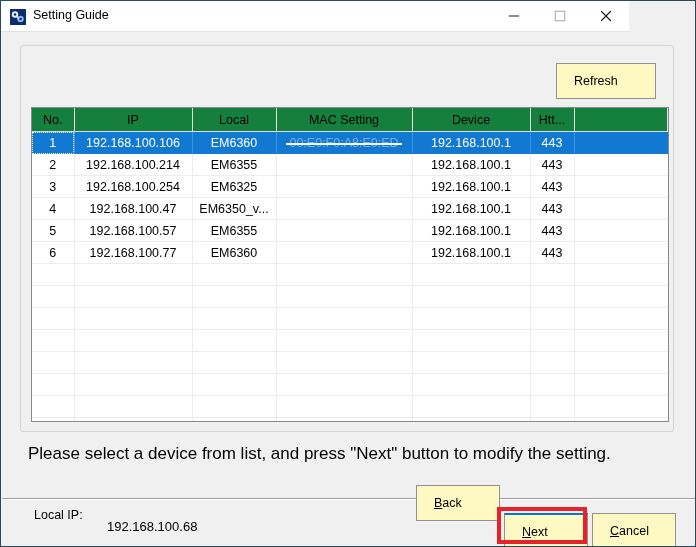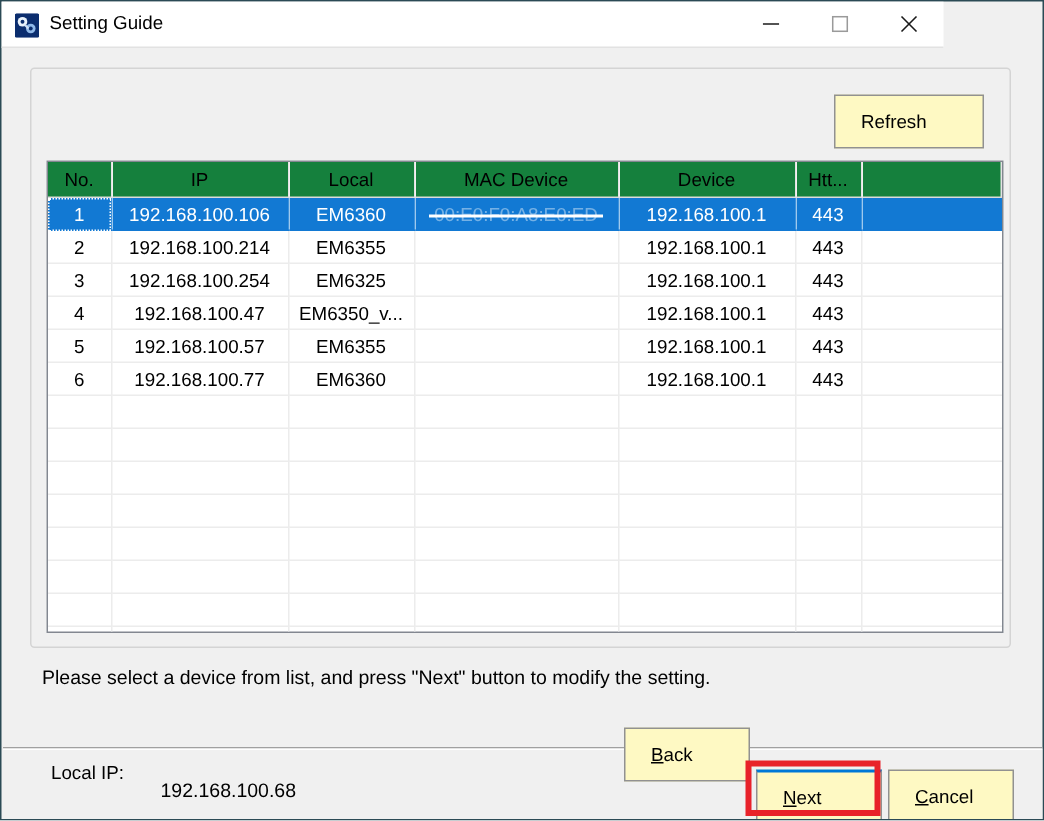--- a/index.html
+++ b/index.html
@@ -167,21 +167,21 @@
   .col-name  { width: 84px; }
   .col-mac   { width: 136px; }
   .col-gw    { width: 118px; }
   .col-http  { width: 44px; }
   .col-pad   { width: auto; }
 
   
   .hint {
     position: absolute;
     left: 27px; top: 443px;
-    font-size: 13px;
+    font-size: 17px;
     color: #000000;
     white-space: nowrap;
   }
 
   
   .footer-sep {
     position: absolute;
     left: 1px; top: 497px;
     width: 694px; height: 0;
     border-top: 1px solid #a0a0a0;
@@ -273,21 +273,21 @@
         <col class="col-mac">
           <col class="col-gw">
           <col class="col-http">
           <col class="col-pad">
       </colgroup>
       <thead>
         <tr>
           <th>No.</th>
           <th>IP</th>
           <th>Local</th>
-          <th>MAC Device</th>
+          <th>MAC Setting</th>
           <th>Device</th>
           <th>Htt...</th>
           <th></th>
         </tr>
       </thead>
       <tbody>
           <tr class="row-selected">
             <td class="cell-focus">1</td>
             <td>192.168.100.106</td>
             <td>EM6360</td>

